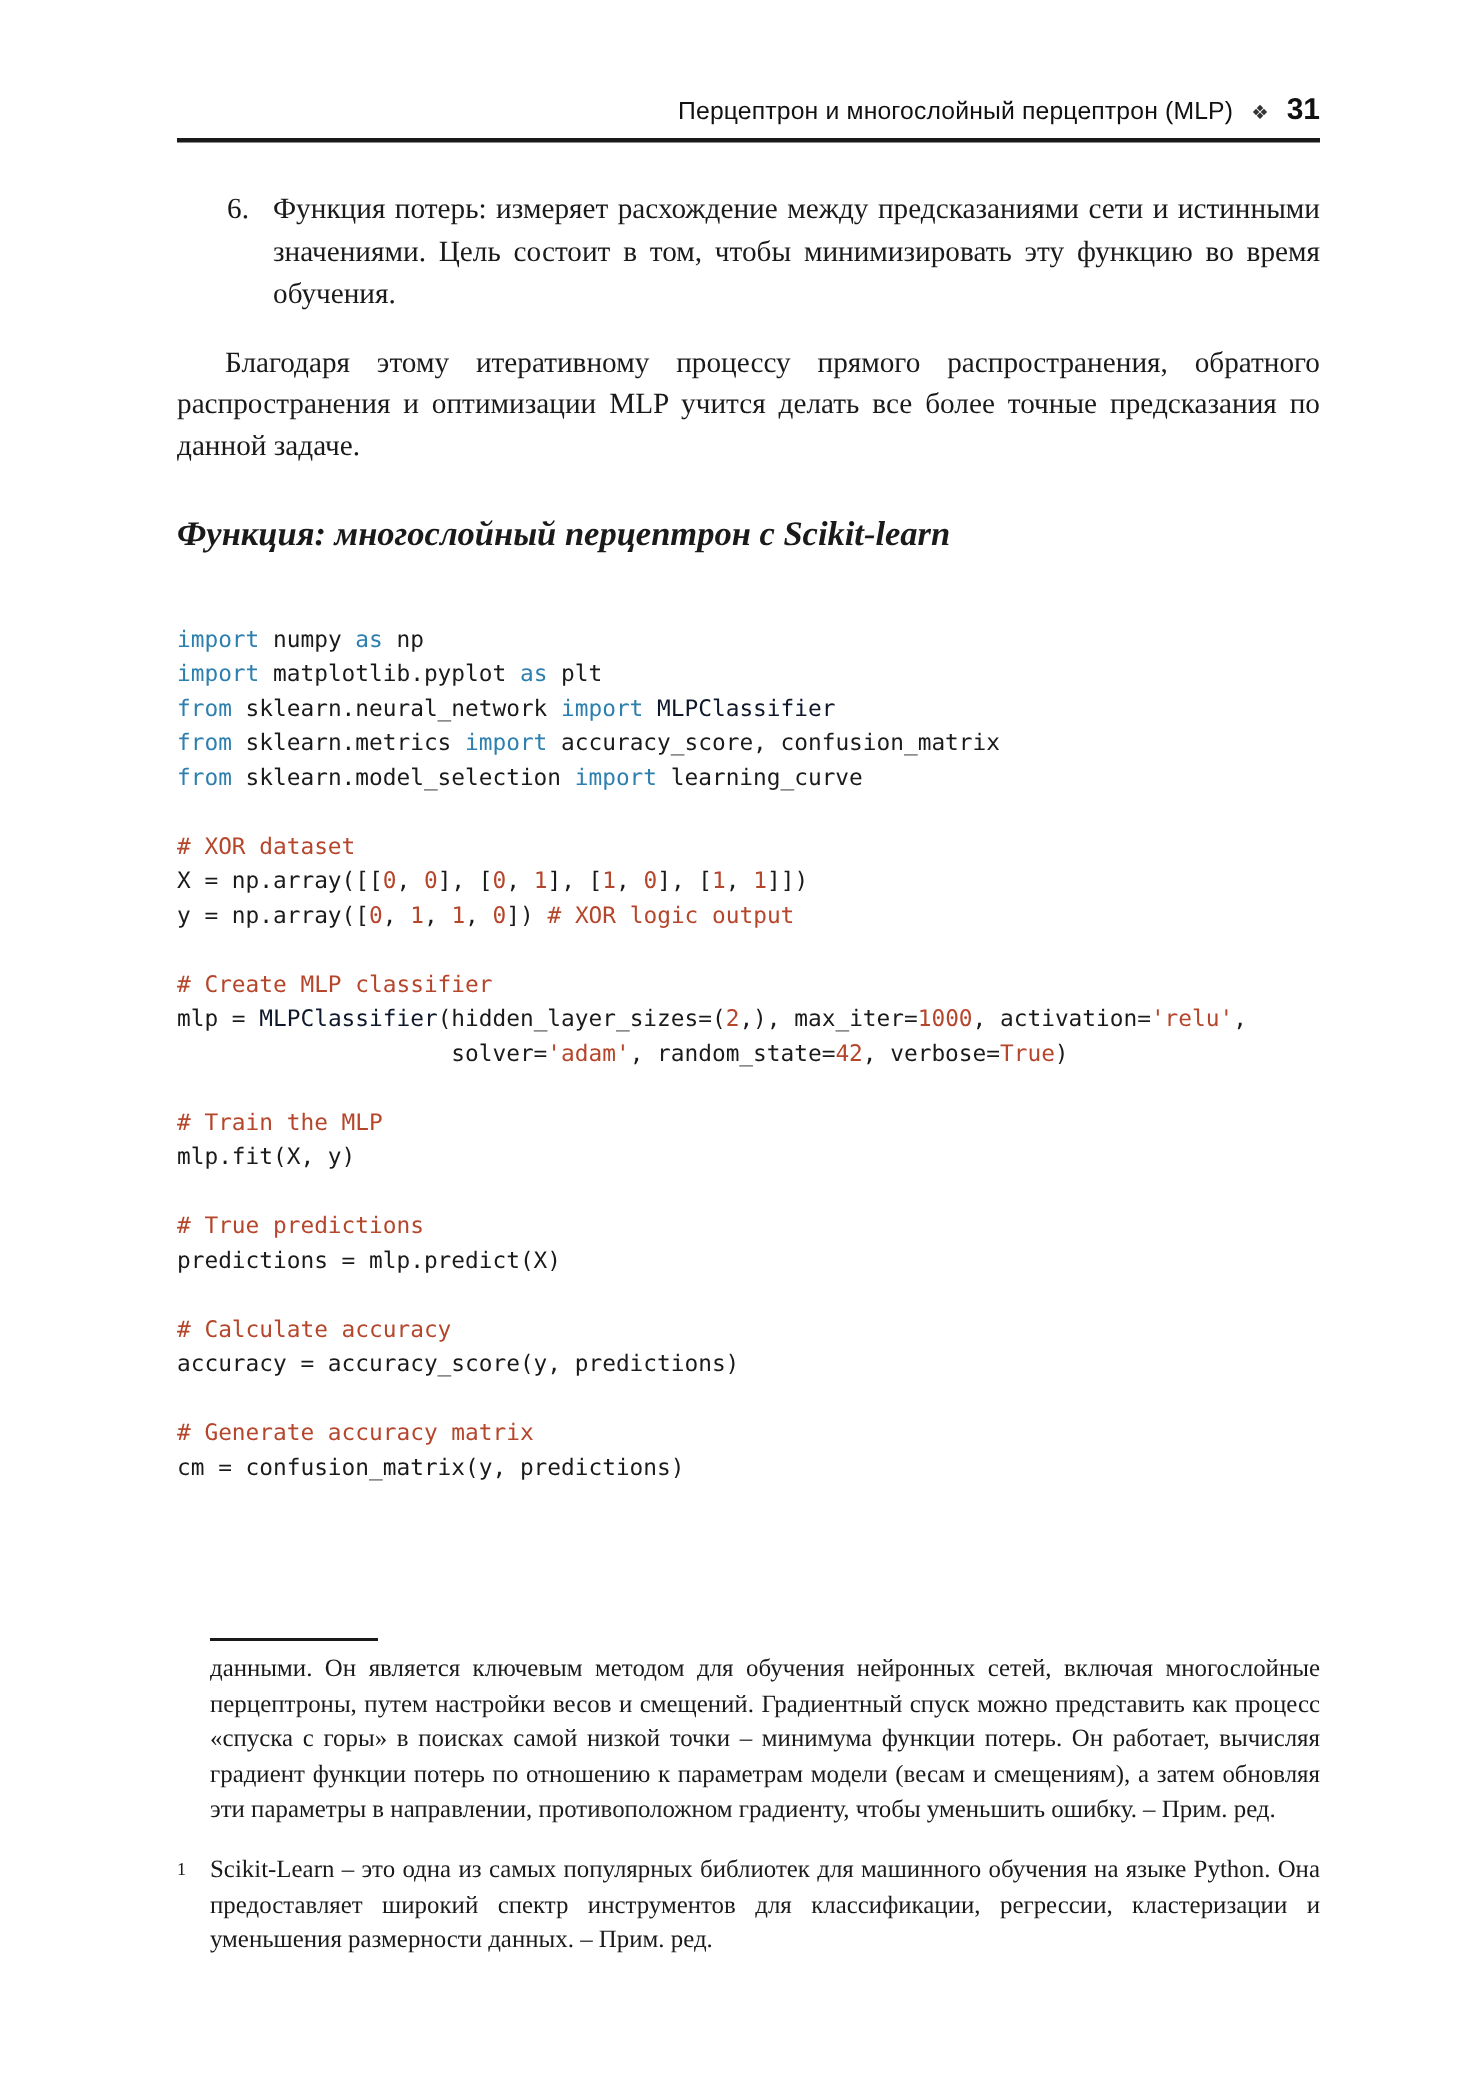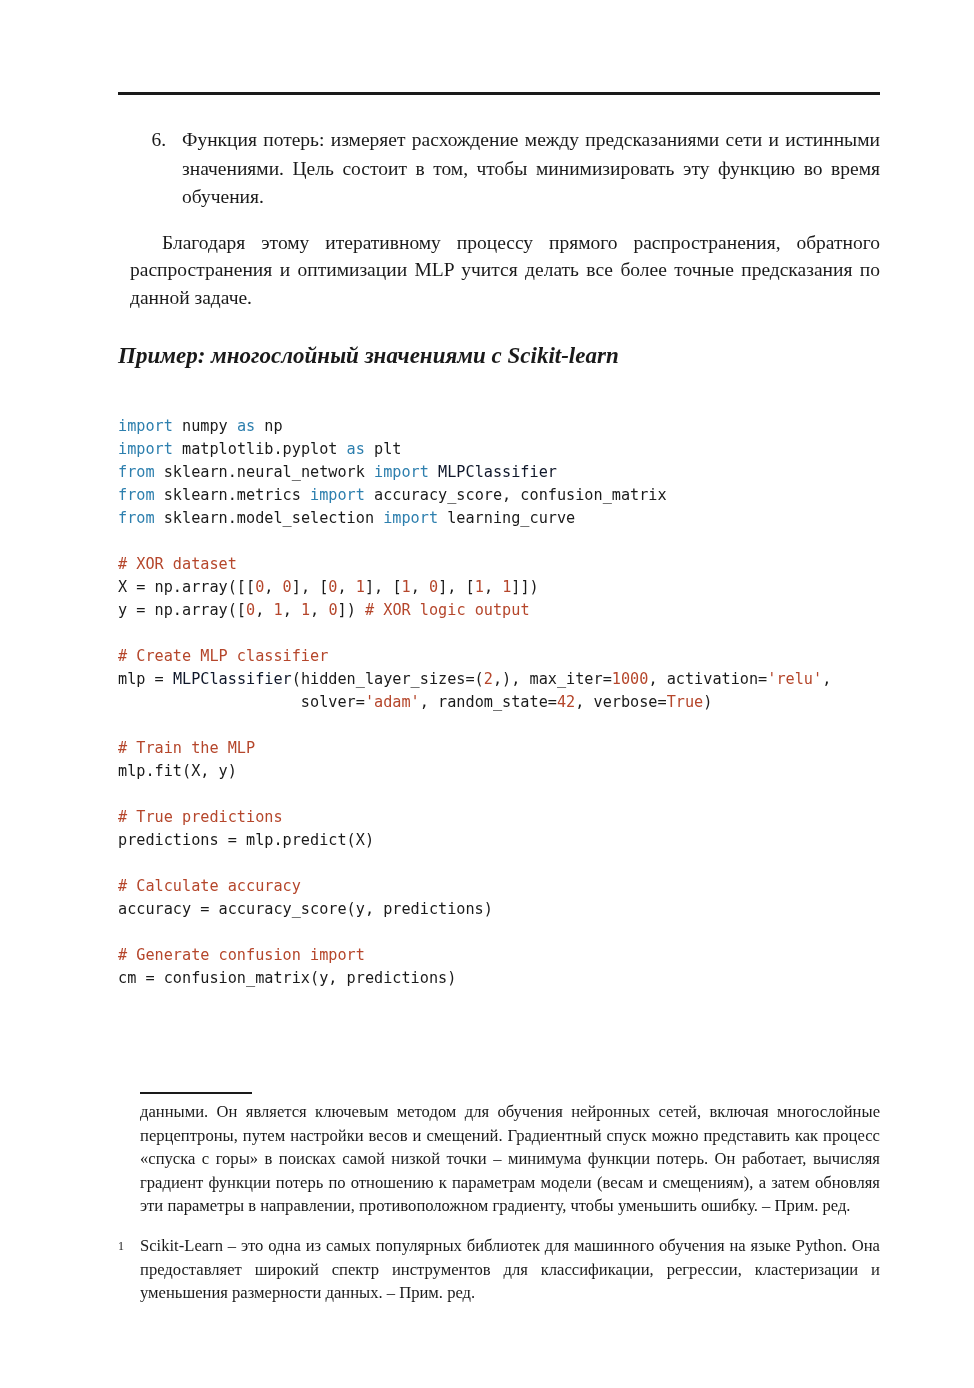--- a/index.html
+++ b/index.html
@@ -106,21 +106,20 @@
   ol.numlist li .num {
     position: absolute;
     left: 0;
     top: 0;
     width: 30px;
     text-align: right;
   }
   .para-indent {
     text-indent: 32px;
     margin-top: 17px;
-    margin-left: 12px;
   }
   .hdr2 {
     font-weight: bold;
     font-style: italic;
     font-size: 23px;
     line-height: 30px;
     margin: 30px 0 14px 0;
   }
   .para-lead {
     text-indent: 0;
@@ -172,34 +171,39 @@
     left: 0;
     top: 1px;
     font-size: 12px;
   }
 </style>
 </head>
 <body>
 
 <div class="page">
 
+  <div class="header">
+    <span class="head-title">Перцептрон и многослойный перцептрон (MLP)</span>
+    <span class="head-diamond">❖</span>
+    <span class="head-page">31</span>
+  </div>
   <div class="header-rule"></div>
 
   <div class="content">
 
 
     <ol class="numlist">
       <li>
         <span class="num">6.</span><span>Функция потерь: измеряет расхождение между предсказаниями сети и истинными значениями. Цель состоит в том, чтобы минимизировать эту функцию во время обучения.</span>
       </li>
     </ol>
 
     <p class="para para-indent">Благодаря этому итеративному процессу прямого распространения, обратного распространения и оптимизации MLP учится делать все более точные предсказания по данной задаче.</p>
 
-    <h2 class="hdr2">Пример: многослойный значениями с Scikit-learn</h2>
+    <h2 class="hdr2">Функция: многослойный перцептрон с Scikit-learn</h2>
 
 
     <div class="code"><span class="kw">import</span> numpy <span class="kw">as</span> np
 <span class="kw">import</span> matplotlib.pyplot <span class="kw">as</span> plt
 <span class="kw">from</span> sklearn.neural_network <span class="kw">import</span> <span class="cls">MLPClassifier</span>
 <span class="kw">from</span> sklearn.metrics <span class="kw">import</span> accuracy_score, confusion_matrix
 <span class="kw">from</span> sklearn.model_selection <span class="kw">import</span> learning_curve
 
 <span class="cm"># XOR dataset</span>
 X = np.array([[<span class="num2">0</span>, <span class="num2">0</span>], [<span class="num2">0</span>, <span class="num2">1</span>], [<span class="num2">1</span>, <span class="num2">0</span>], [<span class="num2">1</span>, <span class="num2">1</span>]])
@@ -211,21 +215,21 @@
 
 <span class="cm"># Train the MLP</span>
 mlp.fit(X, y)
 
 <span class="cm"># True predictions</span>
 predictions = mlp.predict(X)
 
 <span class="cm"># Calculate accuracy</span>
 accuracy = accuracy_score(y, predictions)
 
-<span class="cm"># Generate confusion import</span>
+<span class="cm"># Generate accuracy matrix</span>
 cm = confusion_matrix(y, predictions)</div>
 
   </div>
 
   <div class="footnotes">
     <div class="fn-rule"></div>
     <p class="fn">
       <span class="fn-mark"></span><span>данными. Он является ключевым методом для обучения нейронных сетей, включая многослойные перцептроны, путем настройки весов и смещений. Градиентный спуск можно представить как процесс «спуска с горы» в поисках самой низкой точки – минимума функции потерь. Он работает, вычисляя градиент функции потерь по отношению к параметрам модели (весам и смещениям), а затем обновляя эти параметры в направлении, противоположном градиенту, чтобы уменьшить ошибку. – Прим. ред.</span>
     </p>
     <p class="fn">

